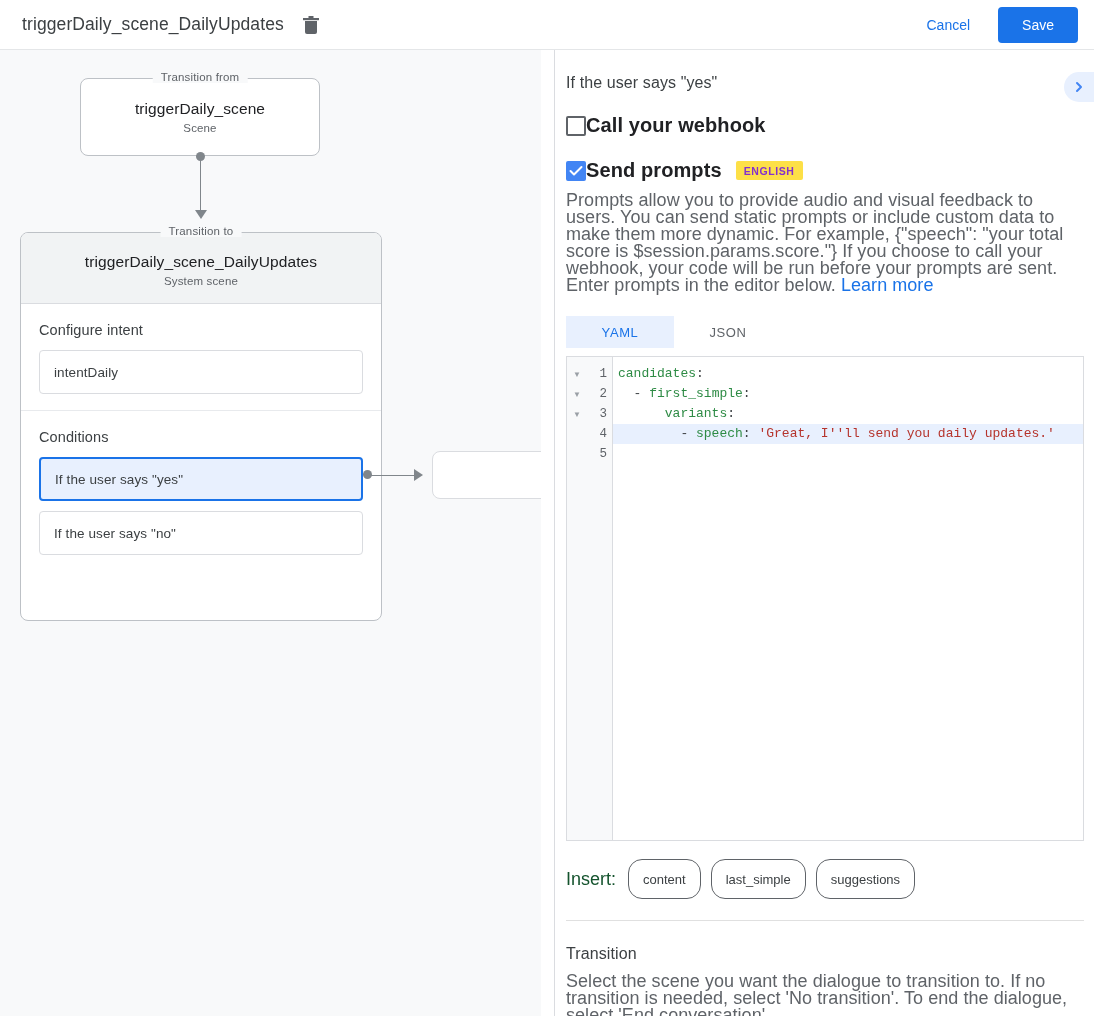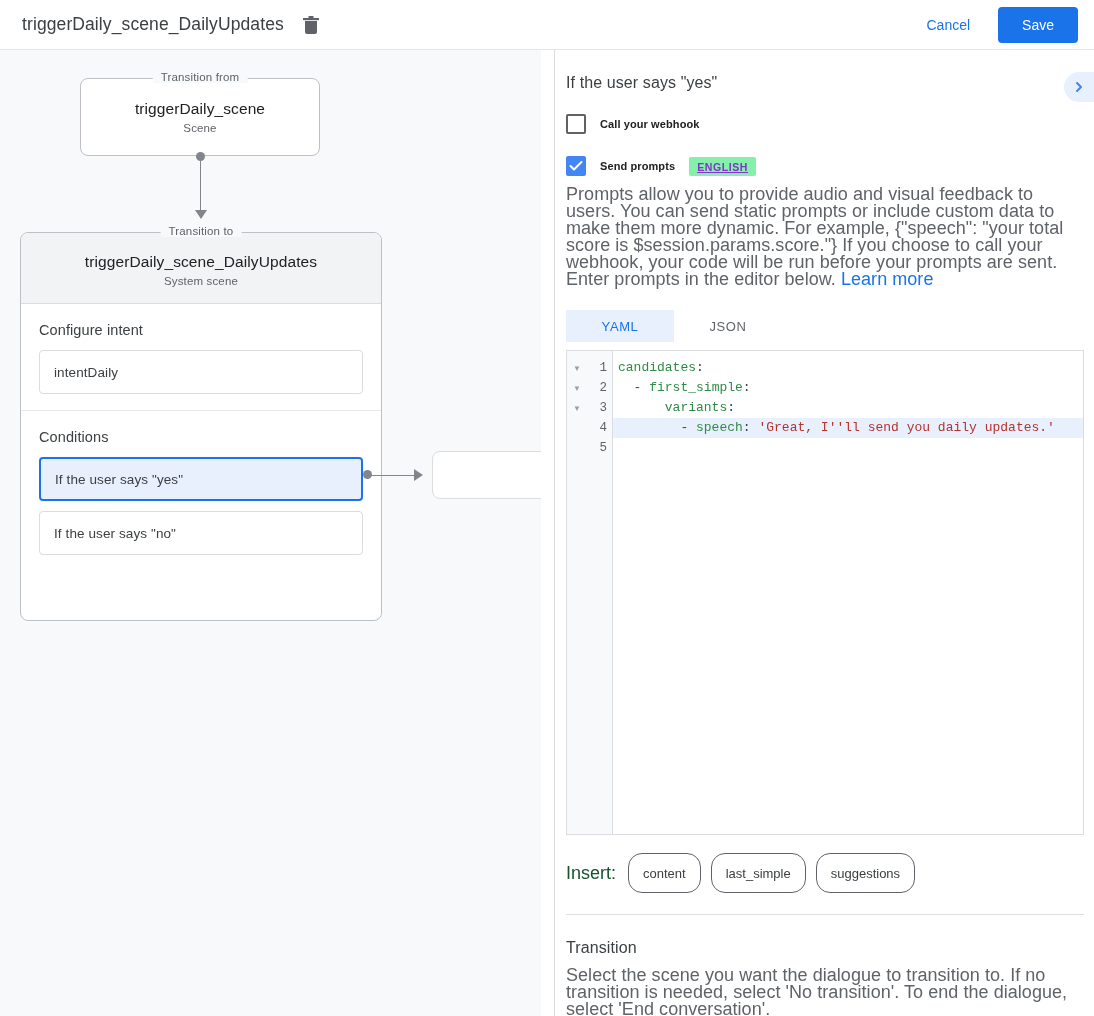--- a/index.html
+++ b/index.html
@@ -237,36 +237,34 @@
     background: #fff;
     flex: 0 0 auto;
     cursor: pointer;
   }
   .cb.checked {
     background: #4285f4;
     border-color: #4285f4;
     display: flex; align-items: center; justify-content: center;
   }
   .cb-label {
-    margin-left: 14px;
-    font-size: 11px;
+    font-size: 20px;
     font-weight: bold;
     color: #202124;
     letter-spacing: .1px;
   }
   .lang-badge {
     margin-left: 14px;
-    background: #86efac;
+    background: #fde047;
     color: #8430ce;
     font-size: 10.5px;
     font-weight: bold;
     letter-spacing: .6px;
     padding: 4px 8px 3px;
     border-radius: 2px;
-    text-decoration: underline;
   }
   .helper {
     margin-top: 10px;
     font-size: 18px;
     line-height: 17px;
     color: #5f6368;
     max-width: 516px;
     letter-spacing: .05px;
   }
   .helper a { color: #1a73e8; text-decoration: none; cursor: pointer; }

